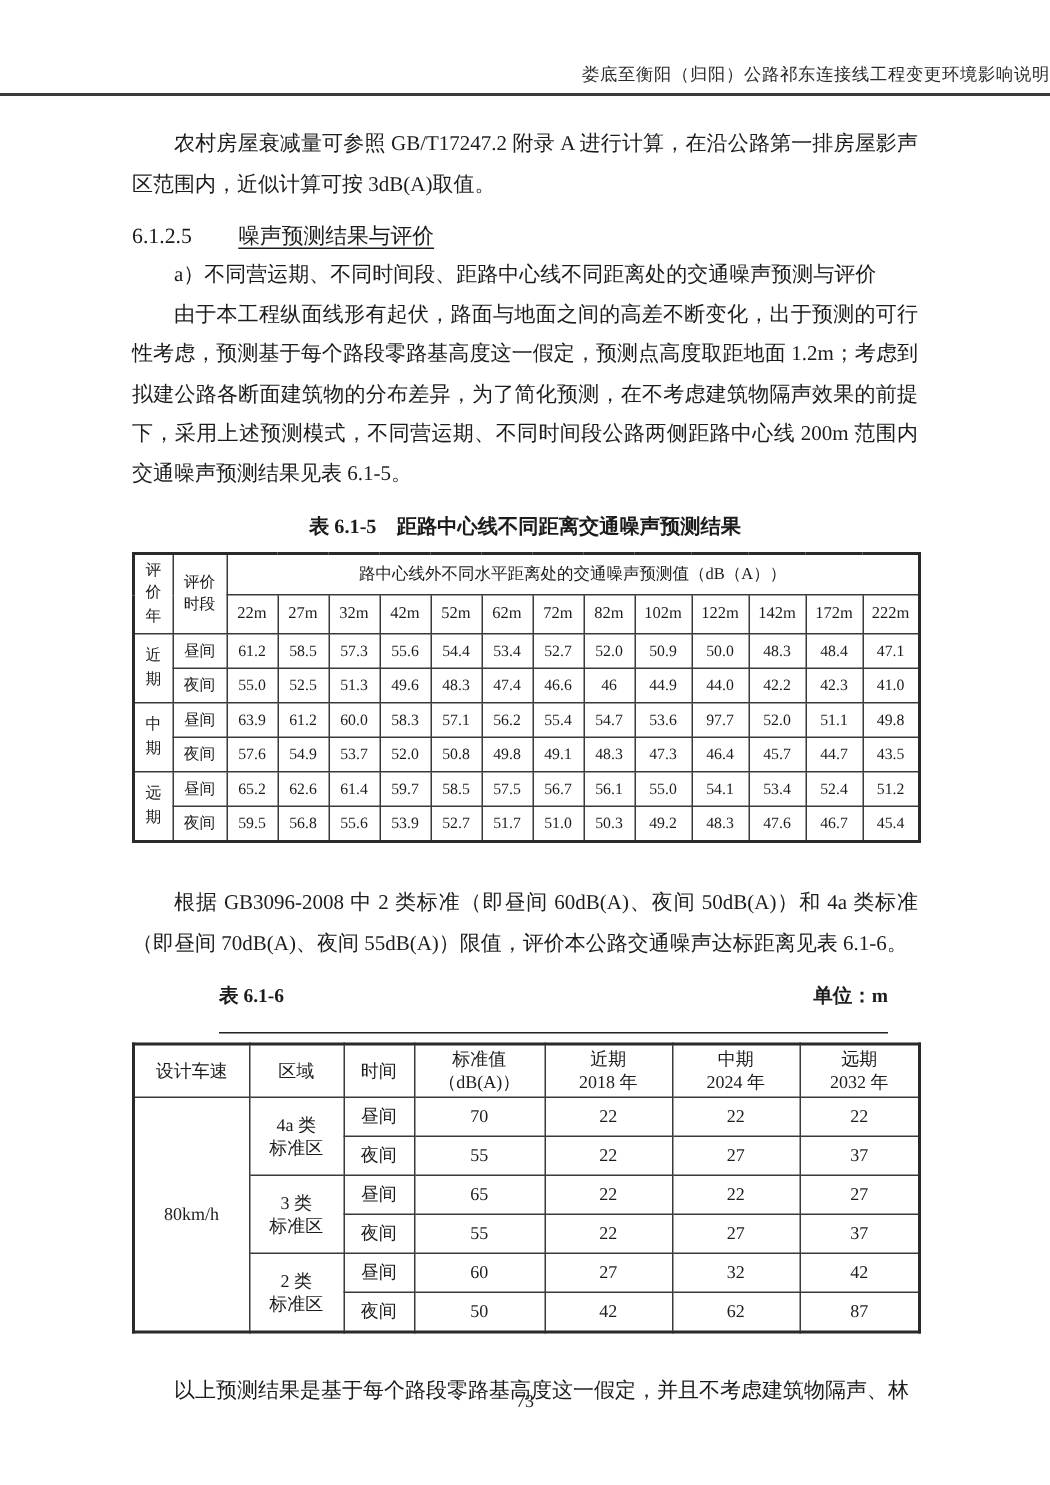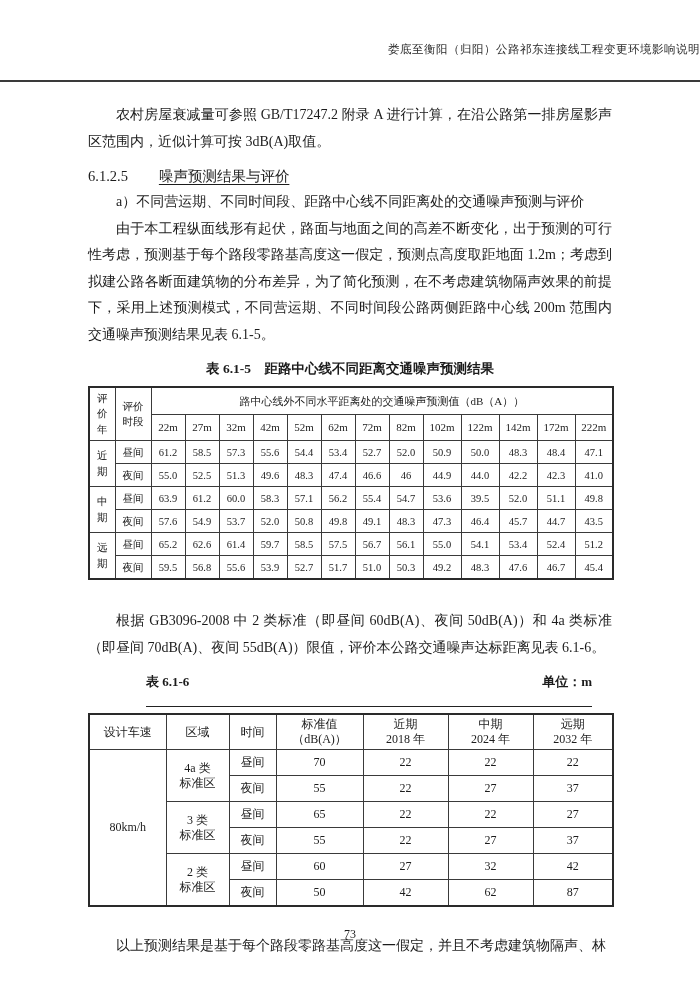--- a/index.html
+++ b/index.html
@@ -2,21 +2,21 @@
 <html><head>
 <meta charset="utf-8">
 <style>
   html,body{margin:0;padding:0;background:#e8e8e8;}
   .page{
     width:700px;height:990px;position:relative;background:#ffffff;
     font-family:"Liberation Serif","DejaVu Serif",serif;
     color:#1c1c1c;margin:0 auto;overflow:hidden;
   }
   .content{margin:0 88px;width:524px;}
-  .header{padding-top:42px;border-bottom:2px solid #3a3a3a;padding-bottom:23px;}
+  .header{padding-top:42px;border-bottom:2px solid #3a3a3a;padding-bottom:5px;}
   .header-text{text-align:right;font-size:11.5px;color:#2a2a2a;letter-spacing:.5px;}
   .para{font-size:14px;line-height:26.5px;text-align:justify;margin:0;}
   .indent{text-indent:2em;}
   .p1{margin-top:20px;}
   .heading{font-size:14.5px;margin-top:8px;line-height:26px;}
   .heading .num{margin-right:10px;}
   .underlined{text-decoration:underline;text-underline-offset:3px;margin-left:21px;}
   .table-title{font-size:13.5px;font-weight:bold;text-align:center;margin-top:12px;margin-bottom:8px;}
   table{border-collapse:collapse;table-layout:fixed;background:#fff;}
   td{border:1px solid #3a3a3a;text-align:center;vertical-align:middle;padding:0 1px;overflow:hidden;}
@@ -142,21 +142,21 @@
           <td>昼间</td>
         <td>63.9</td>
             <td>61.2</td>
             <td>60.0</td>
             <td>58.3</td>
             <td>57.1</td>
             <td>56.2</td>
             <td>55.4</td>
             <td>54.7</td>
             <td>53.6</td>
-            <td>39.5</td>
+            <td>97.7</td>
             <td>52.0</td>
             <td>51.1</td>
             <td>49.8</td>
           </tr>
         <tr>
           <td>夜间</td>
         <td>57.6</td>
             <td>54.9</td>
             <td>53.7</td>
             <td>52.0</td>

